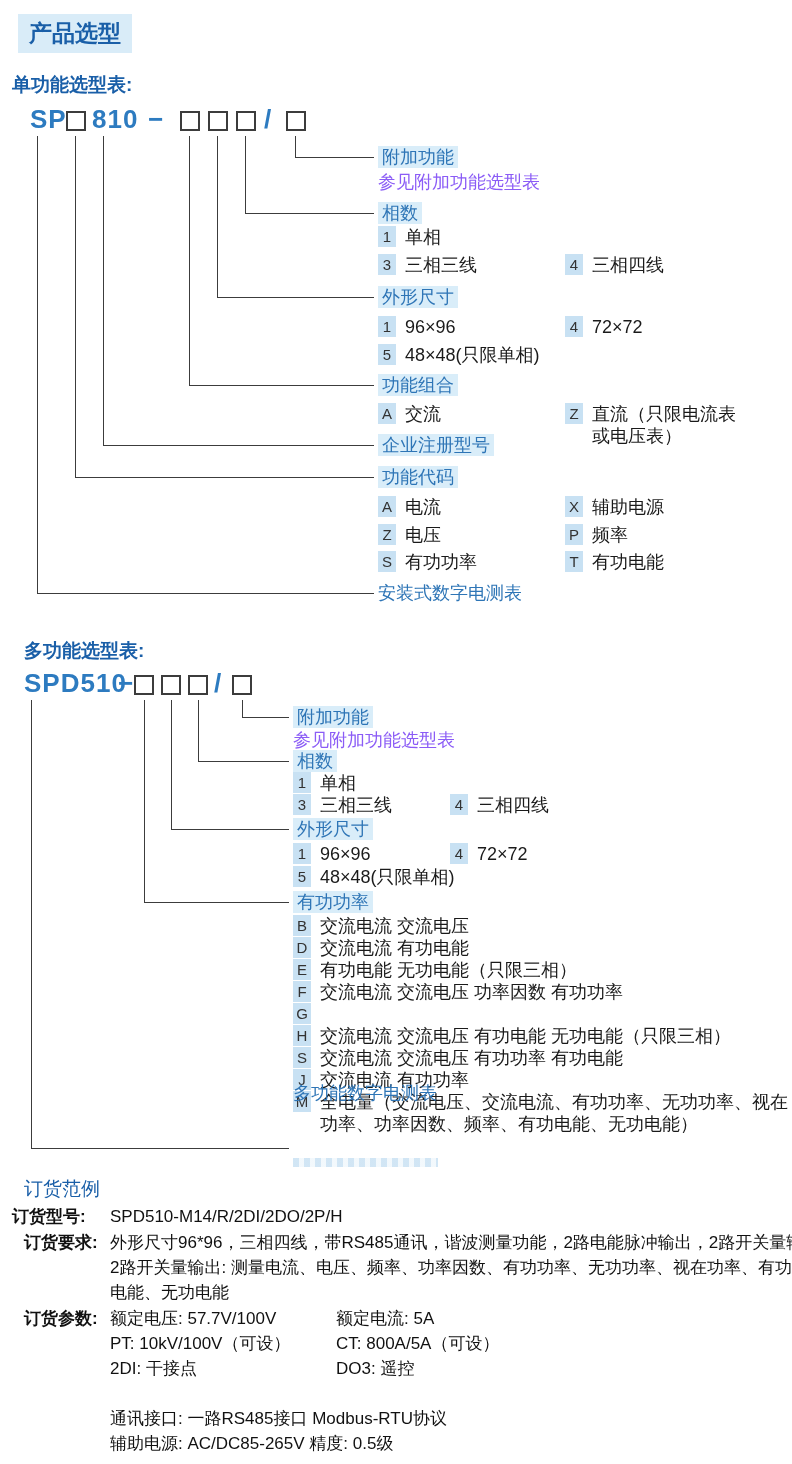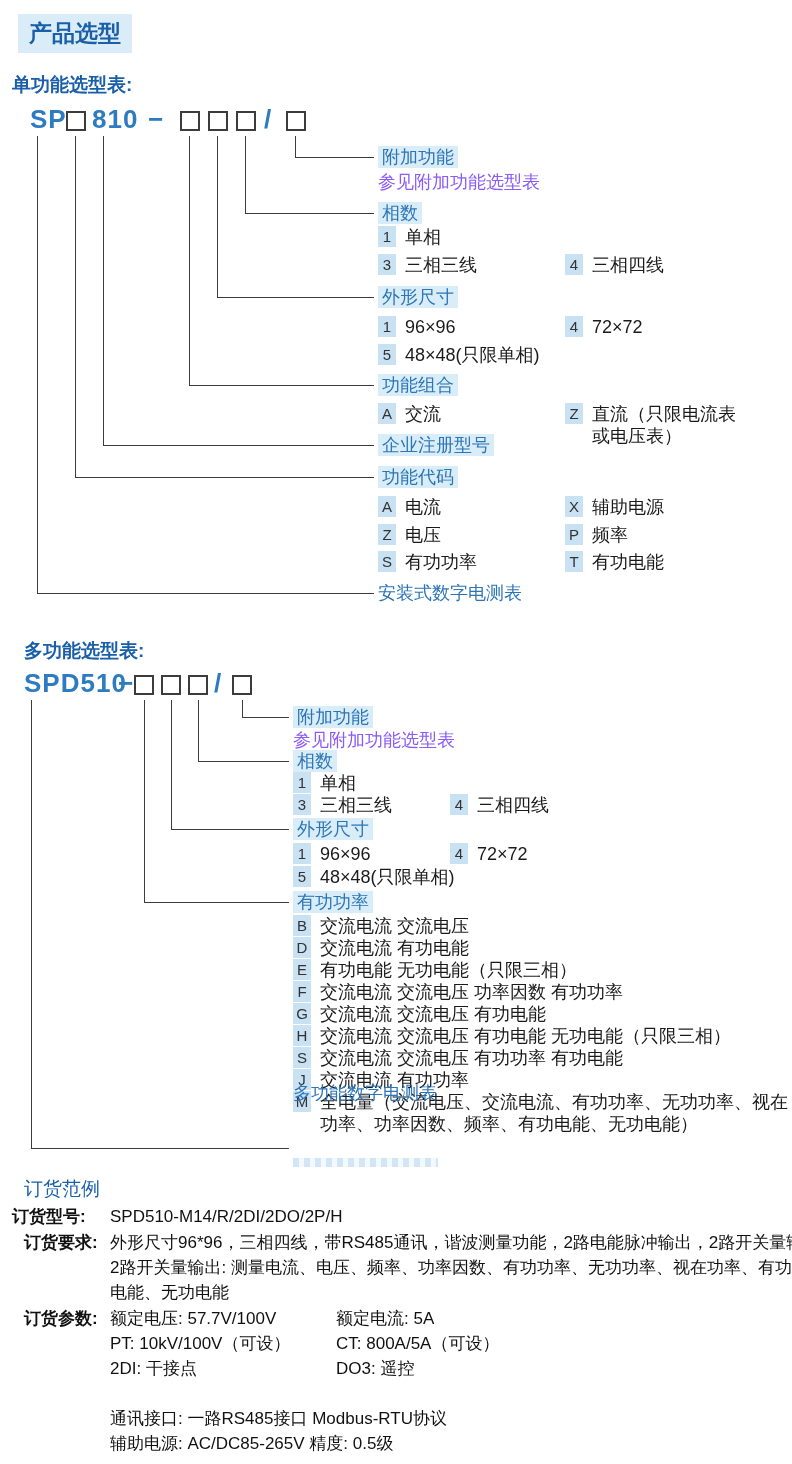--- a/index.html
+++ b/index.html
@@ -194,21 +194,20 @@
   <div class="abs row" style="left:293px;top:959px">
     <span class="badge">E</span>
     <span class="opt">有功电能 无功电能（只限三相）</span>
   </div>
   <div class="abs row" style="left:293px;top:981px">
     <span class="badge">F</span>
     <span class="opt">交流电流 交流电压 功率因数 有功功率</span>
   </div>
   <div class="abs row" style="left:293px;top:1003px">
     <span class="badge">G</span>
-    <span class="opt">交流电流 交流电压 有功电能</span>
   </div>
   <div class="abs row" style="left:293px;top:1025px">
     <span class="badge">H</span>
     <span class="opt">交流电流 交流电压 有功电能 无功电能（只限三相）</span>
   </div>
   <div class="abs row" style="left:293px;top:1047px">
     <span class="badge">S</span>
     <span class="opt">交流电流 交流电压 有功功率 有功电能</span>
   </div>
   <div class="abs row" style="left:293px;top:1069px">

